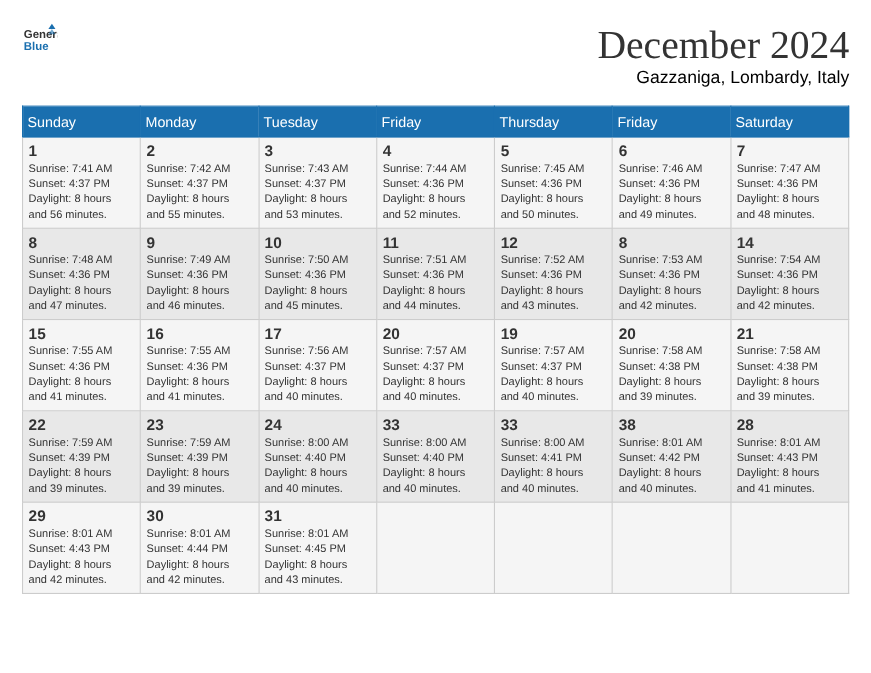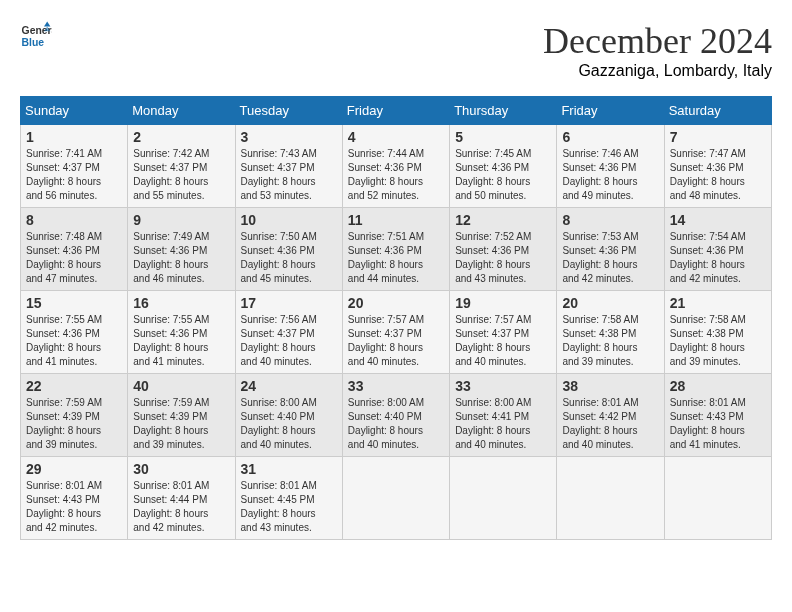--- a/index.html
+++ b/index.html
@@ -131,21 +131,21 @@
         <td><span class="day-num">15</span><span class="day-info">Sunrise: 7:55 AM<br>Sunset: 4:36 PM<br>Daylight: 8 hours<br>and 41 minutes.</span></td>
         <td><span class="day-num">16</span><span class="day-info">Sunrise: 7:55 AM<br>Sunset: 4:36 PM<br>Daylight: 8 hours<br>and 41 minutes.</span></td>
         <td><span class="day-num">17</span><span class="day-info">Sunrise: 7:56 AM<br>Sunset: 4:37 PM<br>Daylight: 8 hours<br>and 40 minutes.</span></td>
         <td><span class="day-num">20</span><span class="day-info">Sunrise: 7:57 AM<br>Sunset: 4:37 PM<br>Daylight: 8 hours<br>and 40 minutes.</span></td>
         <td><span class="day-num">19</span><span class="day-info">Sunrise: 7:57 AM<br>Sunset: 4:37 PM<br>Daylight: 8 hours<br>and 40 minutes.</span></td>
         <td><span class="day-num">20</span><span class="day-info">Sunrise: 7:58 AM<br>Sunset: 4:38 PM<br>Daylight: 8 hours<br>and 39 minutes.</span></td>
         <td><span class="day-num">21</span><span class="day-info">Sunrise: 7:58 AM<br>Sunset: 4:38 PM<br>Daylight: 8 hours<br>and 39 minutes.</span></td>
       </tr>
       <tr>
         <td><span class="day-num">22</span><span class="day-info">Sunrise: 7:59 AM<br>Sunset: 4:39 PM<br>Daylight: 8 hours<br>and 39 minutes.</span></td>
-        <td><span class="day-num">40</span><span class="day-info">Sunrise: 7:59 AM<br>Sunset: 4:39 PM<br>Daylight: 8 hours<br>and 39 minutes.</span></td>
+        <td><span class="day-num">23</span><span class="day-info">Sunrise: 7:59 AM<br>Sunset: 4:39 PM<br>Daylight: 8 hours<br>and 39 minutes.</span></td>
         <td><span class="day-num">24</span><span class="day-info">Sunrise: 8:00 AM<br>Sunset: 4:40 PM<br>Daylight: 8 hours<br>and 40 minutes.</span></td>
         <td><span class="day-num">33</span><span class="day-info">Sunrise: 8:00 AM<br>Sunset: 4:40 PM<br>Daylight: 8 hours<br>and 40 minutes.</span></td>
         <td><span class="day-num">33</span><span class="day-info">Sunrise: 8:00 AM<br>Sunset: 4:41 PM<br>Daylight: 8 hours<br>and 40 minutes.</span></td>
         <td><span class="day-num">38</span><span class="day-info">Sunrise: 8:01 AM<br>Sunset: 4:42 PM<br>Daylight: 8 hours<br>and 40 minutes.</span></td>
         <td><span class="day-num">28</span><span class="day-info">Sunrise: 8:01 AM<br>Sunset: 4:43 PM<br>Daylight: 8 hours<br>and 41 minutes.</span></td>
       </tr>
       <tr>
         <td><span class="day-num">29</span><span class="day-info">Sunrise: 8:01 AM<br>Sunset: 4:43 PM<br>Daylight: 8 hours<br>and 42 minutes.</span></td>
         <td><span class="day-num">30</span><span class="day-info">Sunrise: 8:01 AM<br>Sunset: 4:44 PM<br>Daylight: 8 hours<br>and 42 minutes.</span></td>
         <td><span class="day-num">31</span><span class="day-info">Sunrise: 8:01 AM<br>Sunset: 4:45 PM<br>Daylight: 8 hours<br>and 43 minutes.</span></td>

